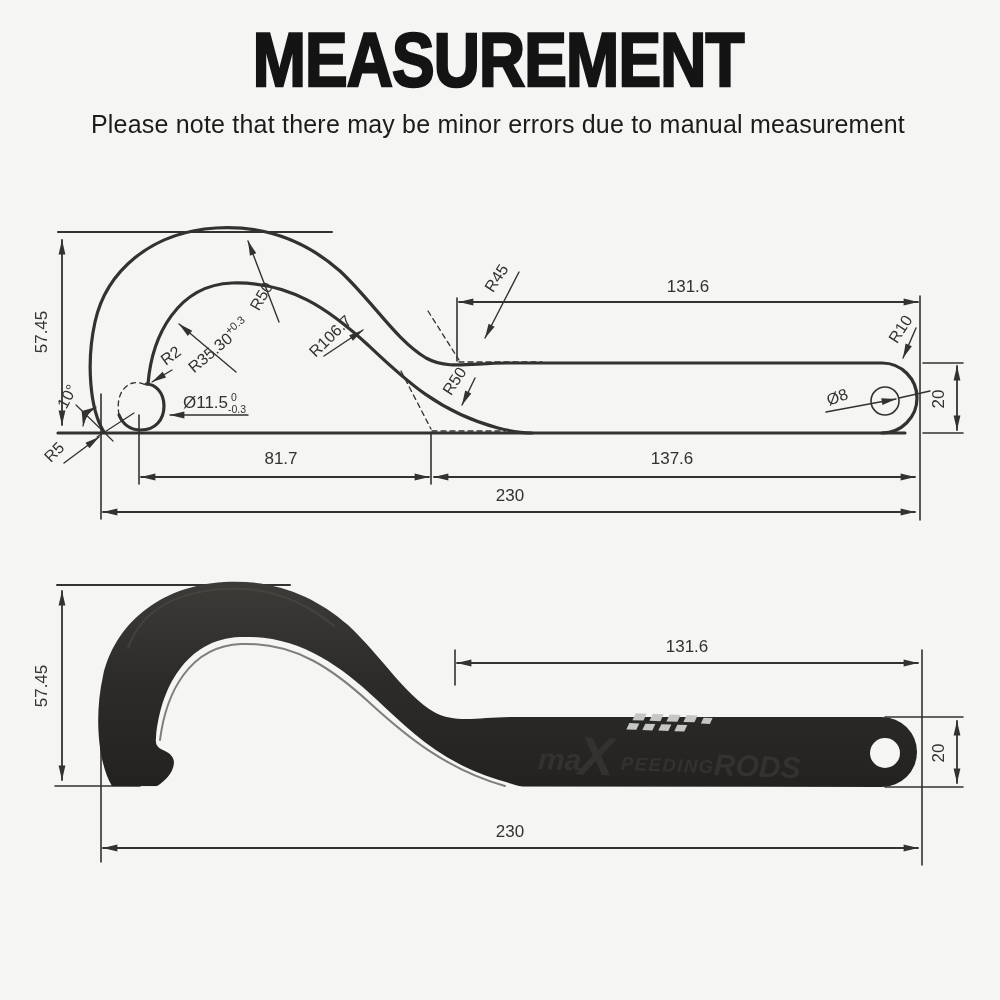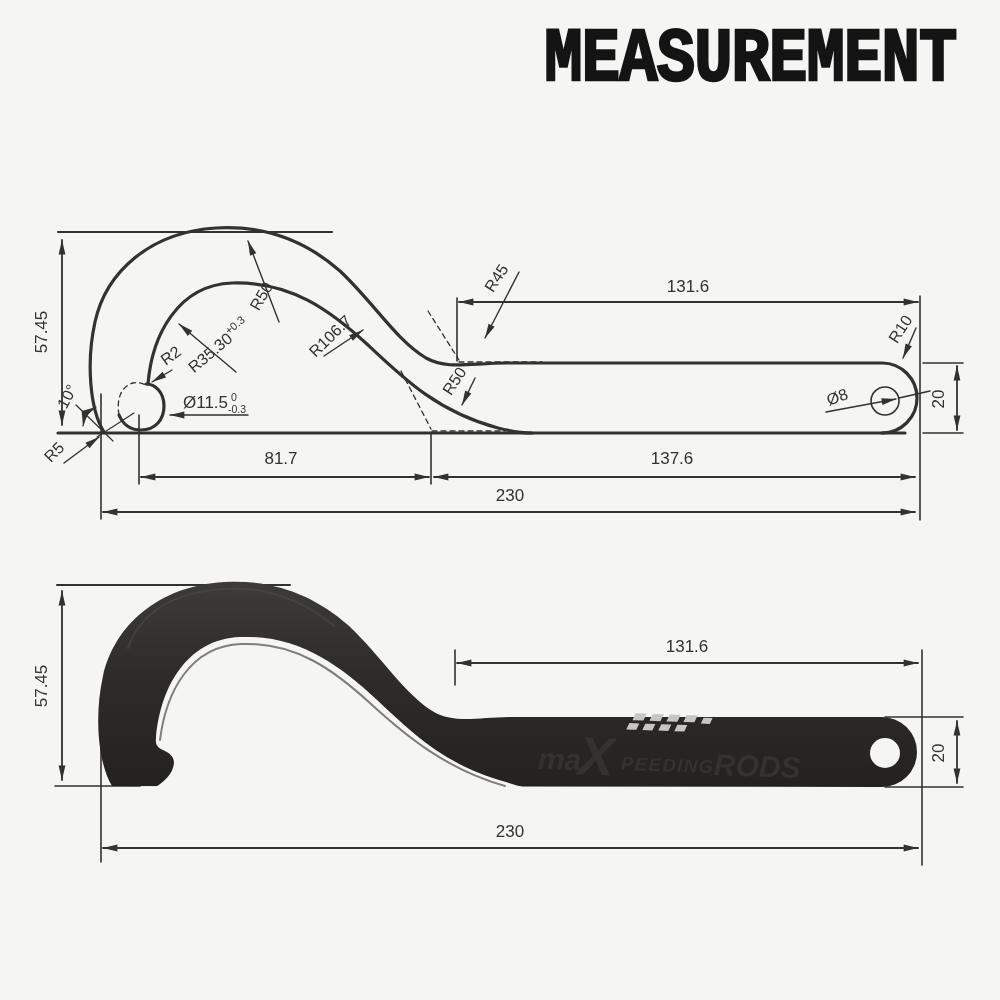--- a/index.html
+++ b/index.html
@@ -4,21 +4,21 @@
 <style>
   html,body{margin:0;padding:0;}
   body{
     width:1000px;height:1000px;
     background:#f5f5f3;
     font-family:"Liberation Sans", sans-serif;
     color:#141414;
     position:relative;
     overflow:hidden;
   }
-  .header{position:absolute;top:0;left:0;width:996px;text-align:right;font-family:Liberation Mono, monospace;}
+  .header{position:absolute;top:0;left:0;width:996px;text-align:center;}
   .title{
     margin-top:22px;
     font-size:76px;
     font-weight:bold;
     letter-spacing:-1px;
     display:inline-block;
     transform:scaleX(0.84);
     -webkit-text-stroke:2.5px #141414;
     color:#141414;
     line-height:1.0;
@@ -33,20 +33,21 @@
   svg text{font-family:"Liberation Sans", sans-serif;fill:#343230;}
   .dimtxt{font-size:17px;}
   .radtxt{font-size:16px;}
   .soltxt{font-size:10.5px;}
 </style>
 </head>
 <body>
 
 <div class="header">
   <div class="title">MEASUREMENT</div>
+  <div class="subtitle">Please note that there may be minor errors due to manual measurement</div>
 </div>
 
 <svg width="1000" height="1000" viewBox="0 0 1000 1000">
   <defs>
     <marker id="arw" viewBox="0 0 16 8" refX="15.2" refY="4" markerWidth="16" markerHeight="8" markerUnits="userSpaceOnUse" orient="auto-start-reverse">
       <path d="M0.8,0.6 L15.4,4 L0.8,7.4 Z" fill="#343230"></path>
     </marker>
     <linearGradient id="steel" x1="0" y1="0" x2="0" y2="1">
       <stop offset="0" stop-color="#3d3b38"></stop>
       <stop offset="0.45" stop-color="#2d2c2a"></stop>

